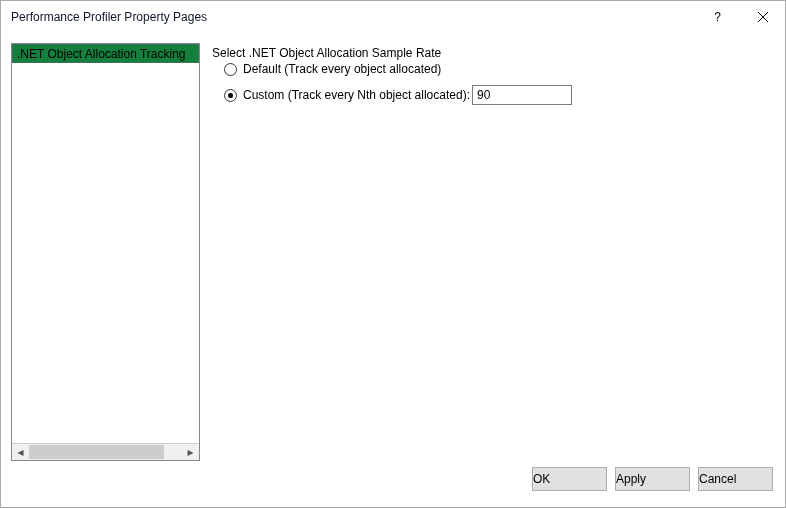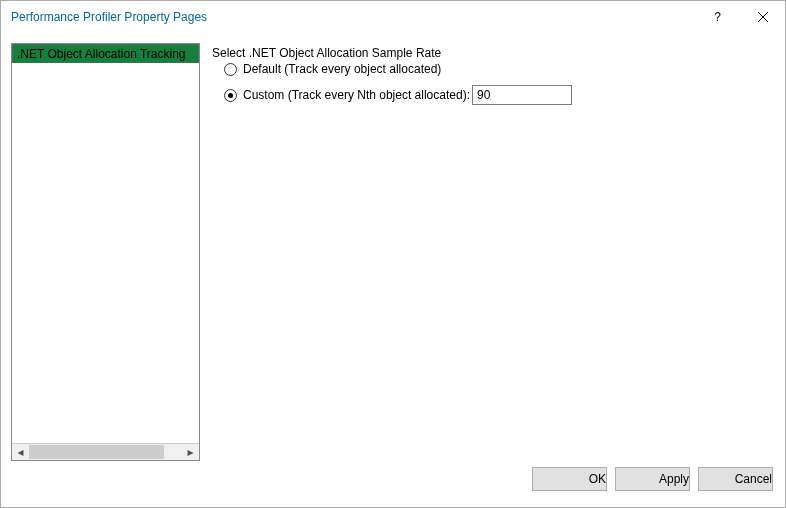--- a/index.html
+++ b/index.html
@@ -1,39 +1,39 @@
 <!DOCTYPE html>
 <html><head>
   <meta charset="utf-8">
   <style>
     * { box-sizing: border-box; margin: 0; padding: 0; font-family: "Segoe UI", Tahoma, sans-serif; font-size: 12px; }
     body { width: 786px; height: 508px; background: #fff; border: 1px solid #aaa; display: flex; flex-direction: column; color: #000; }
     .titlebar { height: 32px; display: flex; align-items: center; padding-left: 10px; }
-    .title-text { flex: 1; color: #0369a1; }
+    .title-text { flex: 1; color: #0f172a; }
     .titlebar-buttons { display: flex; height: 100%; }
     .titlebar-btn { width: 45px; display: flex; align-items: center; justify-content: center; color: #000; }
     .help-btn { font-size: 14px; }
     .close-btn svg { width: 10px; height: 10px; }
     .content { flex: 1; display: flex; padding: 10px 10px 0 10px; gap: 12px; min-height: 0; }
     .sidebar { width: 189px; border: 1px solid #828790; display: flex; flex-direction: column; background: #fff; }
     .sidebar-list { flex: 1; overflow: hidden; }
     .sidebar-item { height: 19px; background: #15803d; border: 1px dotted #666; padding-left: 4px; display: flex; align-items: center; white-space: nowrap; overflow: hidden; font-size: 12px; }
     .sidebar-scroll { height: 17px; display: flex; align-items: center; background: #f0f0f0; border-top: 1px solid #ccc; }
     .scroll-arrow { width: 17px; height: 17px; display: flex; align-items: center; justify-content: center; color: #505050; font-size: 9px; }
     .scroll-track { flex: 1; height: 17px; display: flex; align-items: center; }
     .scroll-thumb { width: 135px; height: 14px; background: #cdcdcd; }
     .main-panel { flex: 1; padding-top: 3px; }
     .section-heading { margin-bottom: 0; }
     .radio-row { display: flex; align-items: center; margin-bottom: 8px; padding-left: 12px; height: 18px; }
     .radio { width: 13px; height: 13px; border: 1px solid #333; border-radius: 50%; margin-right: 6px; display: flex; align-items: center; justify-content: center; background: #fff; }
     .radio.selected::after { content: ""; width: 5px; height: 5px; background: #000; border-radius: 50%; display: block; }
     .radio-label.bold { font-weight: normal; }
     .text-input { width: 100px; height: 20px; border: 1px solid #7a7a7a; padding: 0 4px; margin-left: 2px; font-family: inherit; font-size: 12px; outline: none; }
     .footer { height: 46px; display: flex; justify-content: flex-end; align-items: center; gap: 8px; padding: 0 12px 10px 0; }
-    .footer-btn { width: 75px; height: 24px; border: 1px solid #adadad; background: #e1e1e1; display: flex; align-items: center; justify-content: flex-end; }
+    .footer-btn { width: 75px; height: 24px; border: 1px solid #adadad; background: #e1e1e1; display: flex; align-items: center; justify-content: flex-start; }
   </style>
 </head>
 <body>
 
 <div class="titlebar">
   <span class="title-text">Performance Profiler Property Pages</span>
   <div class="titlebar-buttons">
     <div class="titlebar-btn help-btn">
       <span>?</span>
     </div>

